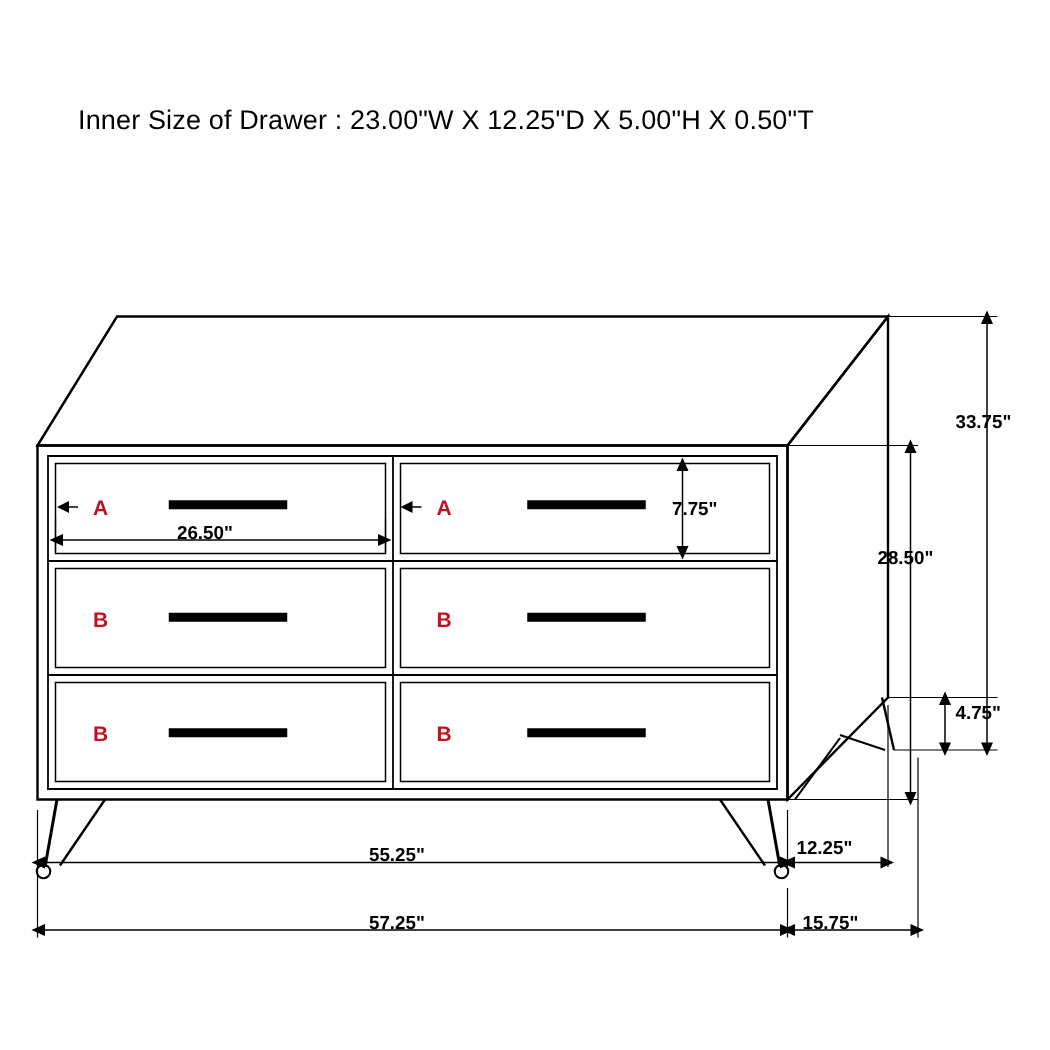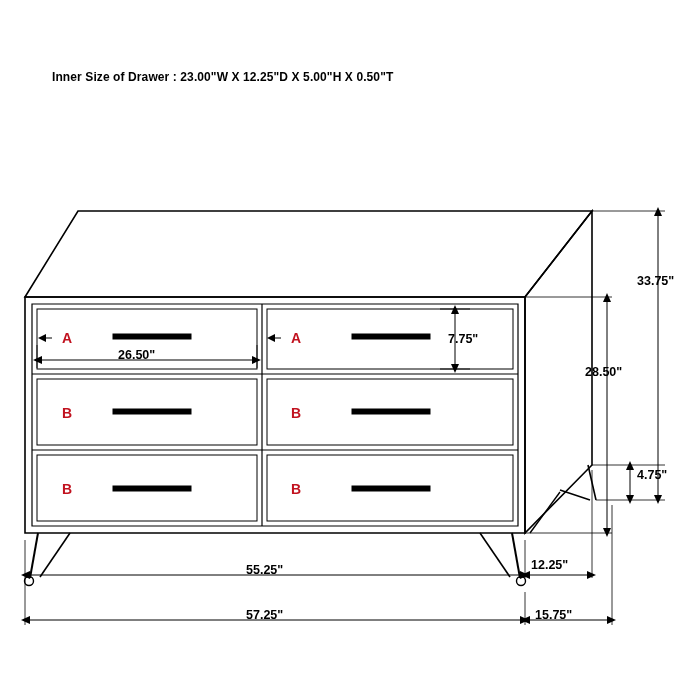--- a/index.html
+++ b/index.html
@@ -17,22 +17,22 @@
   }
   #stage {
     position: relative;
     width: 700px;
     height: 700px;
   }
   .title {
     position: absolute;
     left: 52px;
     top: 70px;
-    font-size: 12px;
-    font-weight: bold;
+    font-size: 18px;
+    font-weight: normal;
     letter-spacing: 0.1px;
     white-space: nowrap;
   }
   svg.diagram {
     position: absolute;
     left: 0;
     top: 0;
     width: 700px;
     height: 700px;
   }

